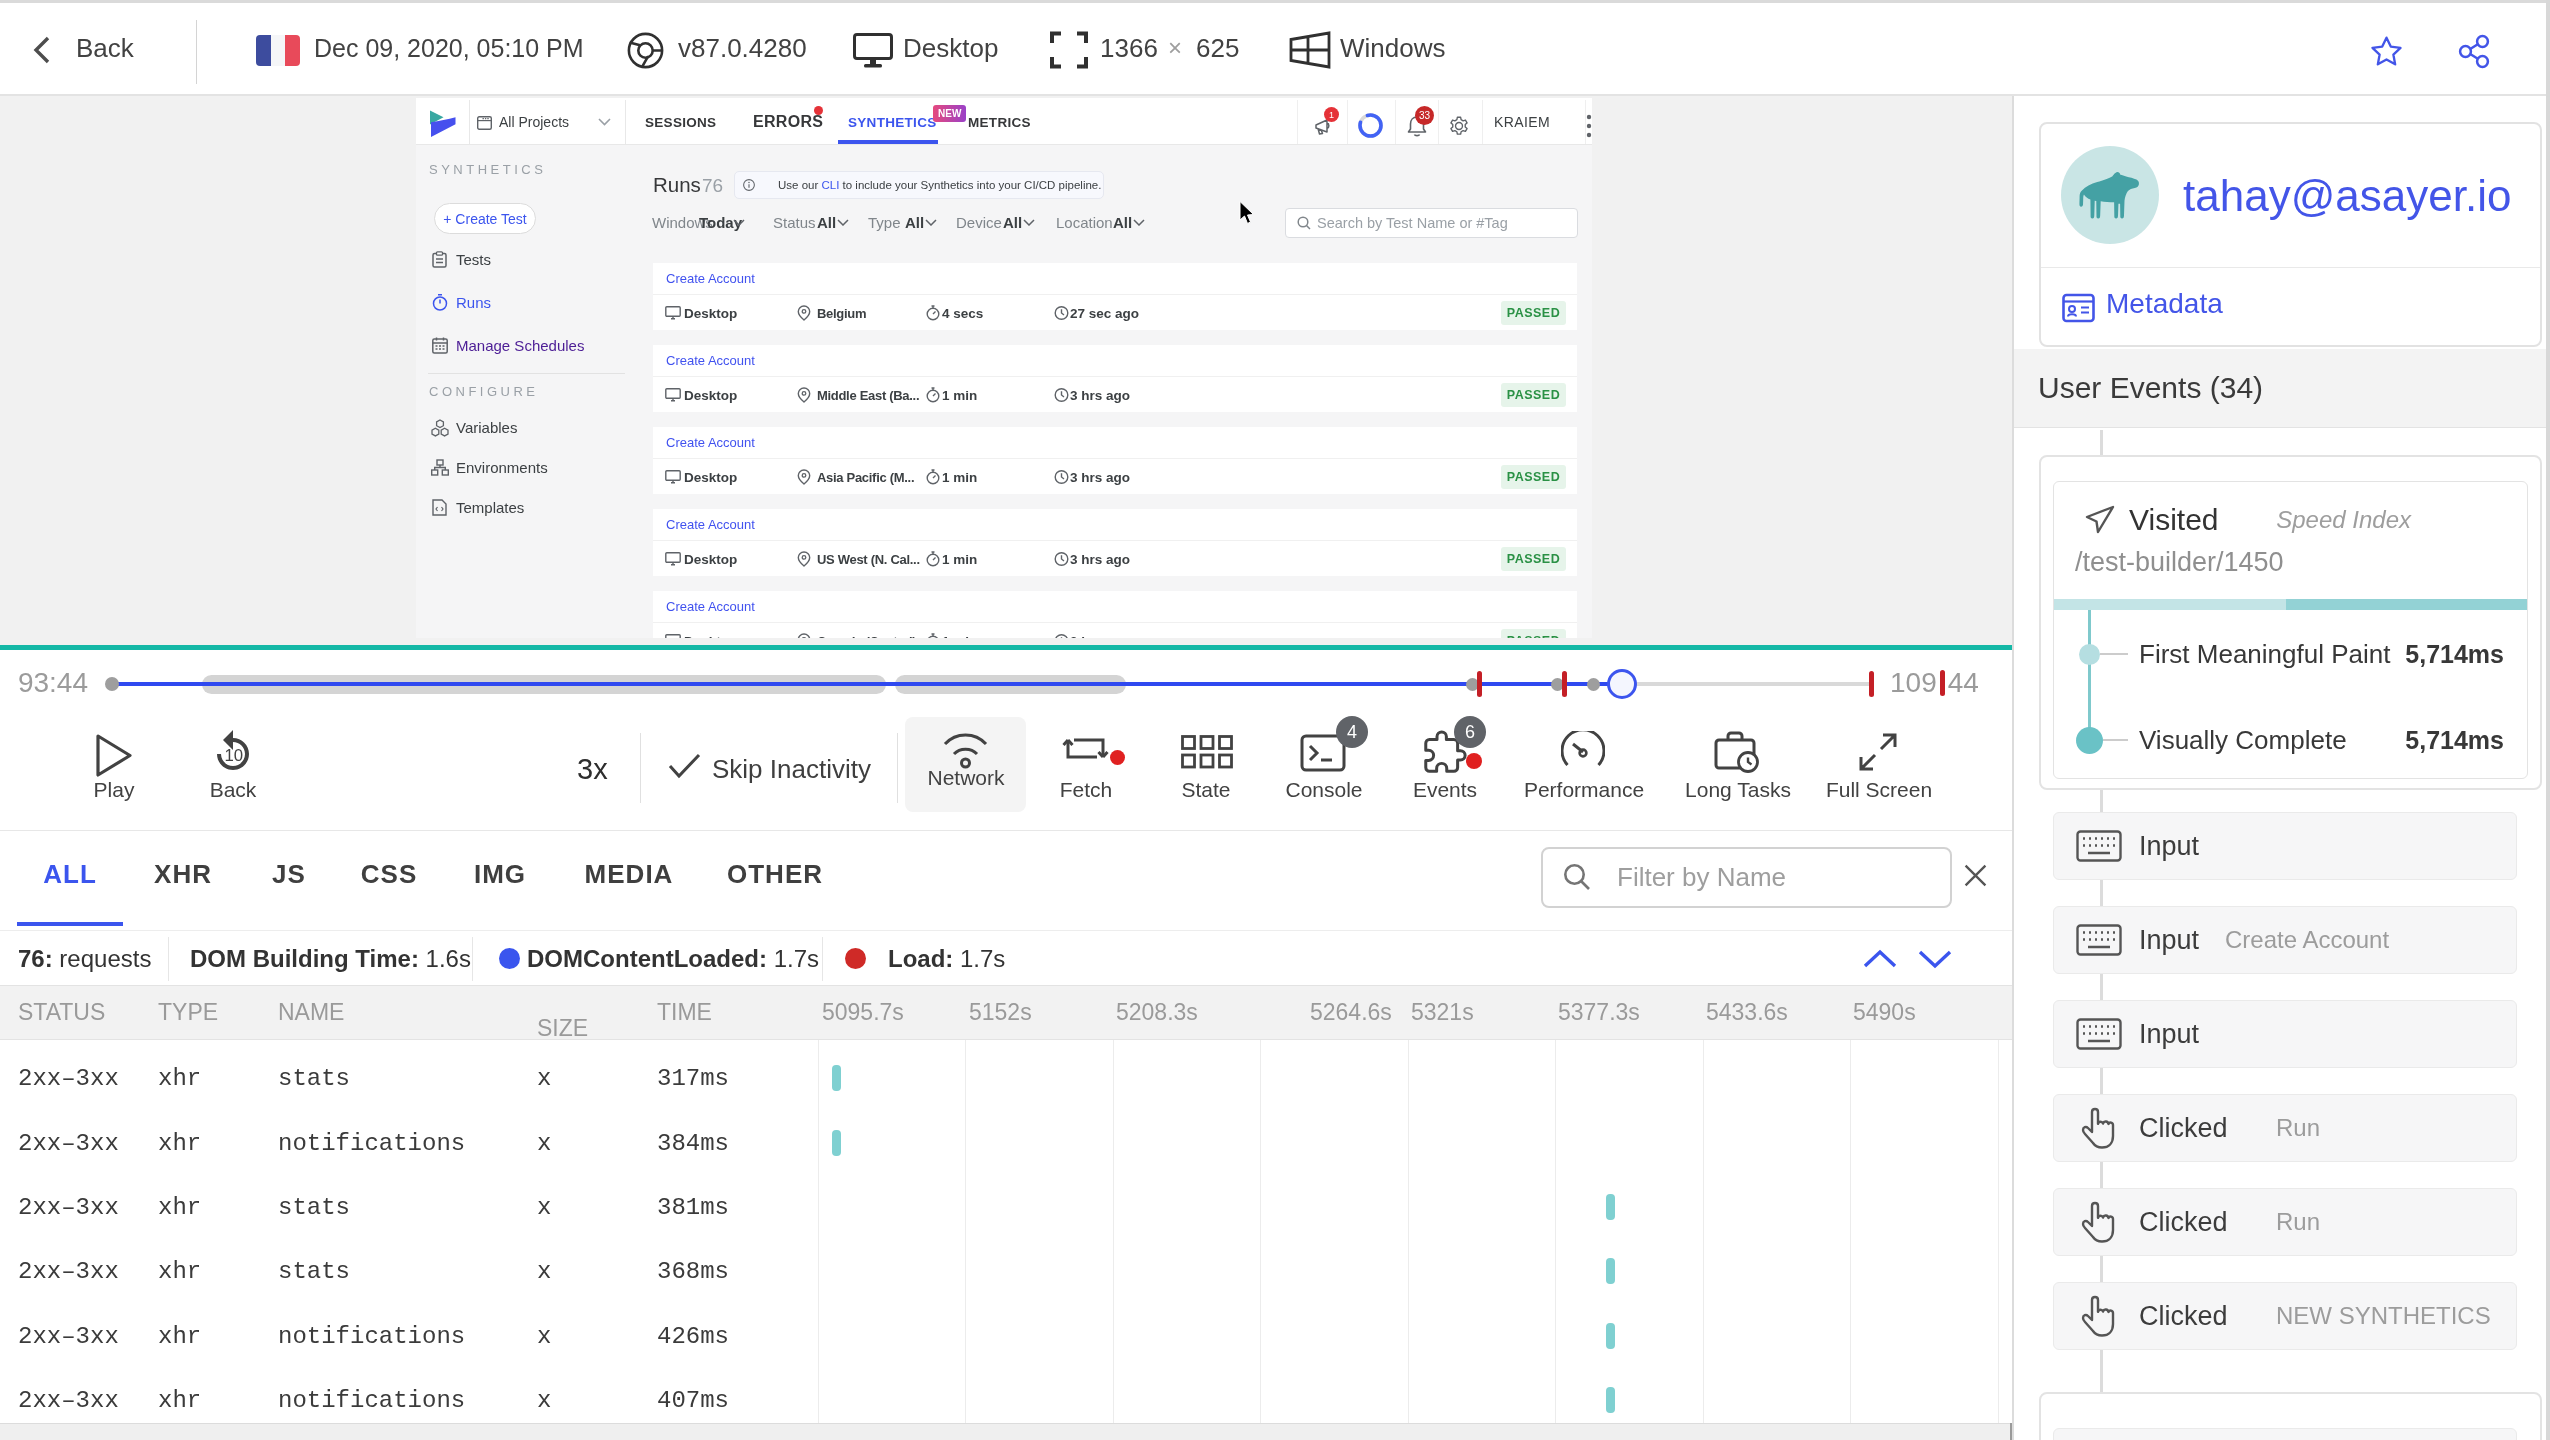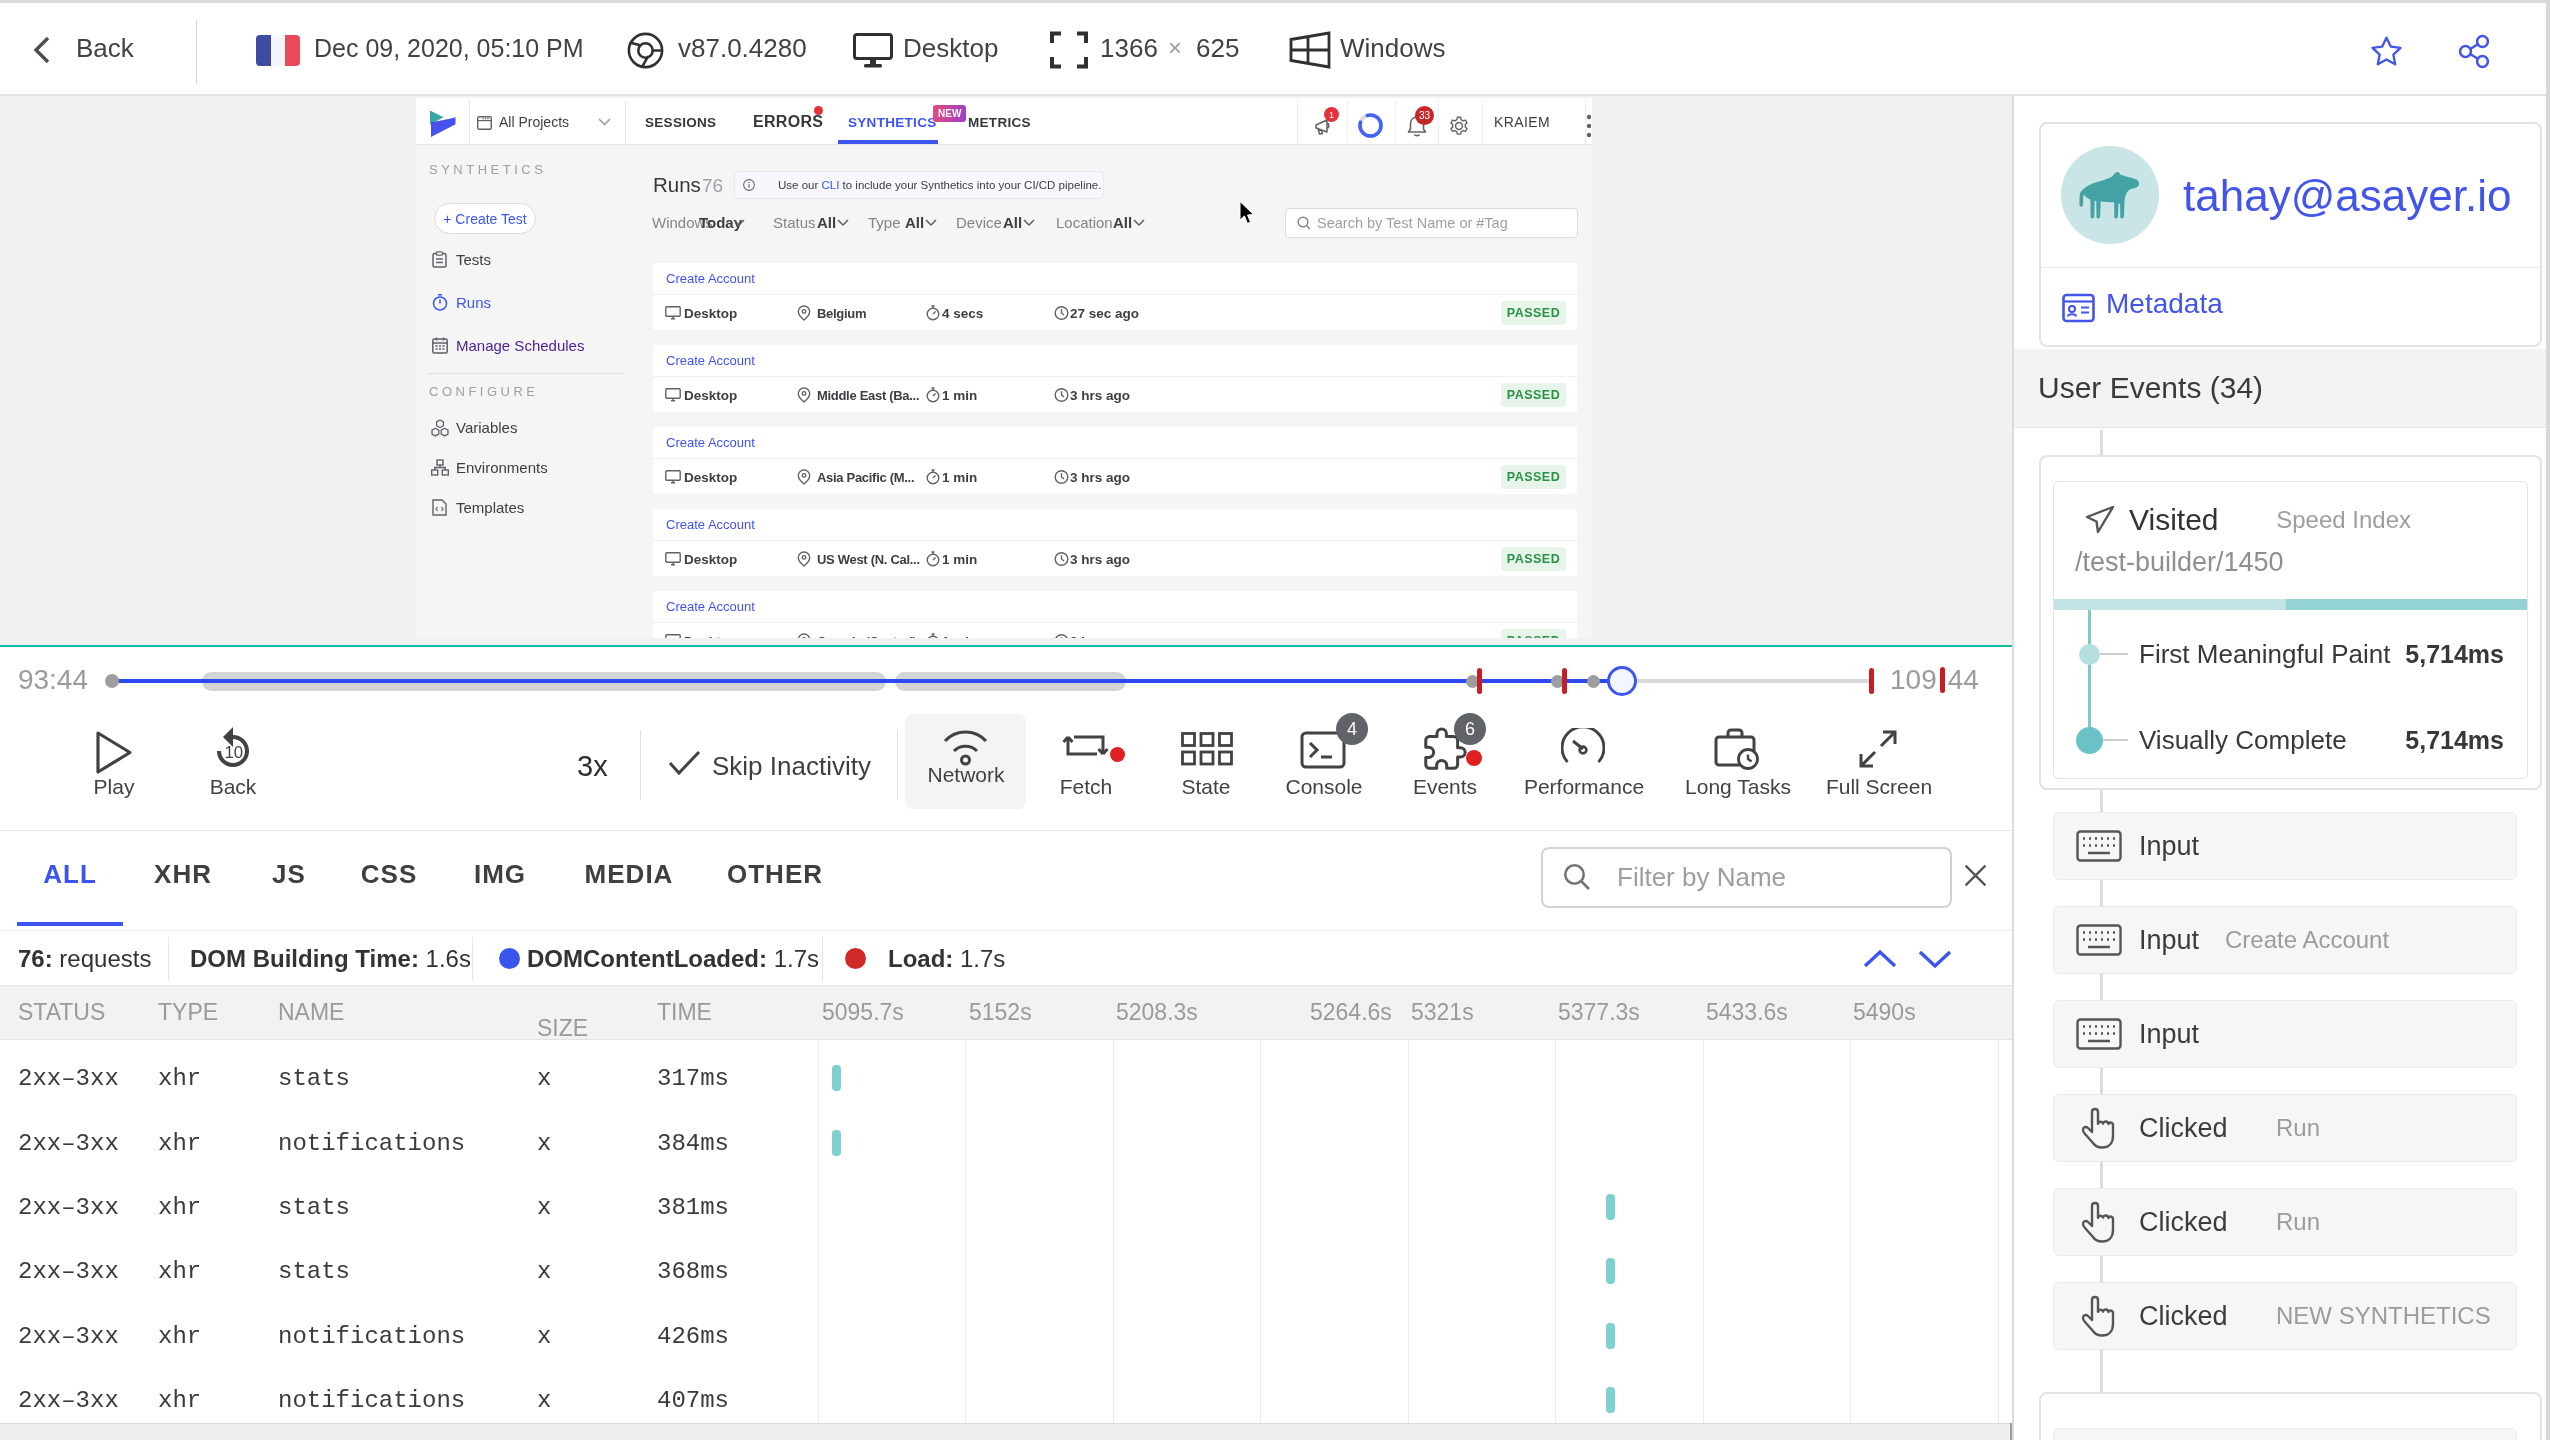--- a/index.html
+++ b/index.html
@@ -402,21 +402,21 @@
   <div class="abs" style="left:86px;top:1066px;width:3px;height:26px;background:#dcdcdc;"></div>
   <div class="abs" style="left:86px;top:1160px;width:3px;height:26px;background:#dcdcdc;"></div>
   <div class="abs" style="left:86px;top:1254px;width:3px;height:42px;background:#dcdcdc;"></div>
 
   <div class="abs" style="left:25px;top:359px;width:503px;height:335px;background:#fff;border:2px solid #e3e3e3;border-radius:8px;box-sizing:border-box;"></div>
   <div class="abs" style="left:39px;top:385px;width:475px;height:298px;background:#fff;border:1px solid #e3e3e3;border-radius:6px;box-sizing:border-box;overflow:hidden;">
     <svg class="abs" style="left:31px;top:22px;" width="31" height="31" viewBox="0 0 31 31">
       <path d="M28,3 L13,28 L11.5,17.5 L2,13 Z" fill="none" stroke="#555" stroke-width="2.4" stroke-linejoin="round"></path>
     </svg>
     <div class="abs cv" style="left:75px;top:10px;height:55px;font-size:30px;color:#333;">Visited</div>
-    <div class="abs cv" style="left:0;top:10px;height:55px;width:357px;justify-content:flex-end;font-size:24px;color:#9e9e9e;">Speed Index</div>
+    <div class="abs cv" style="left:0;top:10px;height:55px;width:357px;justify-content:flex-end;font-size:24px;color:#9e9e9e;font-style:italic;">Speed Index</div>
     <div class="abs cv" style="left:21px;top:55px;height:50px;font-size:27px;color:#8f8f8f;">/test-builder/1450</div>
     <div class="abs" style="left:0;top:117px;width:232px;height:11px;background:#c3e4e6;"></div>
     <div class="abs" style="left:232px;top:117px;width:243px;height:11px;background:#93d2d5;"></div>
     <div class="abs" style="left:34px;top:128px;width:3px;height:130px;background:#7fc9cc;"></div>
     <div class="abs" style="left:25px;top:162px;width:21px;height:21px;border-radius:50%;background:#b5dee1;"></div>
     <div class="abs" style="left:46px;top:171px;width:28px;height:2px;background:#ccc;"></div>
     <div class="abs cv" style="left:85px;top:145px;height:55px;font-size:26px;color:#383838;">First Meaningful Paint</div>
     <div class="abs cv" style="left:0;top:145px;height:55px;width:450px;justify-content:flex-end;font-size:25px;font-weight:600;color:#383838;">5,714ms</div>
     <div class="abs" style="left:22px;top:245px;width:27px;height:27px;border-radius:50%;background:#6ac2c6;"></div>
     <div class="abs" style="left:49px;top:257px;width:25px;height:2px;background:#ccc;"></div>
@@ -465,21 +465,21 @@
           <path d="M12,26 L8,22 C6,20 3,21 3,24 C3,25.5 3.5,26.5 5,28 L13,37 C15,40 18,41.5 22,41.5 C29,41.5 33,37 33,30 L33,19 C33,16.5 29.5,15.5 28.5,18 C28,15 24,14.5 23,17.5 C22.3,15.3 18.8,15 18,17.8 L18,6 C18,2 12,2 12,6 Z" fill="none" stroke="#555" stroke-width="2.4" stroke-linejoin="round"></path>
         </svg>
     <div class="lab">Clicked</div>
         <div class="val" style="left:222px;">NEW SYNTHETICS</div>
   </div>
 
   <div class="abs" style="left:25px;top:1296px;width:503px;height:150px;background:#fff;border:2px solid #e3e3e3;border-radius:8px;box-sizing:border-box;"></div>
   <div class="abs" style="left:39px;top:1332px;width:464px;height:110px;background:#f6f6f7;border:1px solid #eaeaea;border-radius:6px;box-sizing:border-box;"></div>
 </div>
 
-<div id="controls" class="abs" style="left:0;top:645px;width:2012px;height:185px;background:#fff;border-top:2px solid #14b8a6;box-sizing:border-box;">
+<div id="controls" class="abs" style="left:0;top:645px;width:2012px;height:185px;background:#fff;border-top:5px solid #14b8a6;box-sizing:border-box;">
 
   <div class="abs" style="left:0;top:17px;width:88px;height:32px;display:flex;align-items:center;justify-content:flex-end;font-size:28px;color:#9b9b9b;">93:44</div>
   <div class="abs" style="left:202px;top:25px;width:684px;height:19px;border-radius:10px;background:#d4d4d4;"></div>
   <div class="abs" style="left:895px;top:25px;width:231px;height:19px;border-radius:10px;background:#d4d4d4;"></div>
   <div class="abs" style="left:112px;top:31.5px;width:1510px;height:4.5px;background:#2f49f0;"></div>
   <div class="abs" style="left:1622px;top:31.5px;width:250px;height:4.5px;background:#d9d9d9;"></div>
   <div class="abs" style="left:105px;top:27px;width:14px;height:14px;border-radius:50%;background:#9e9e9e;"></div>
   <div class="abs" style="left:1466px;top:28px;width:13px;height:13px;border-radius:50%;background:#9e9e9e;"></div>
   <div class="abs" style="left:1551px;top:28px;width:13px;height:13px;border-radius:50%;background:#9e9e9e;"></div>
   <div class="abs" style="left:1587px;top:28px;width:13px;height:13px;border-radius:50%;background:#9e9e9e;"></div>

